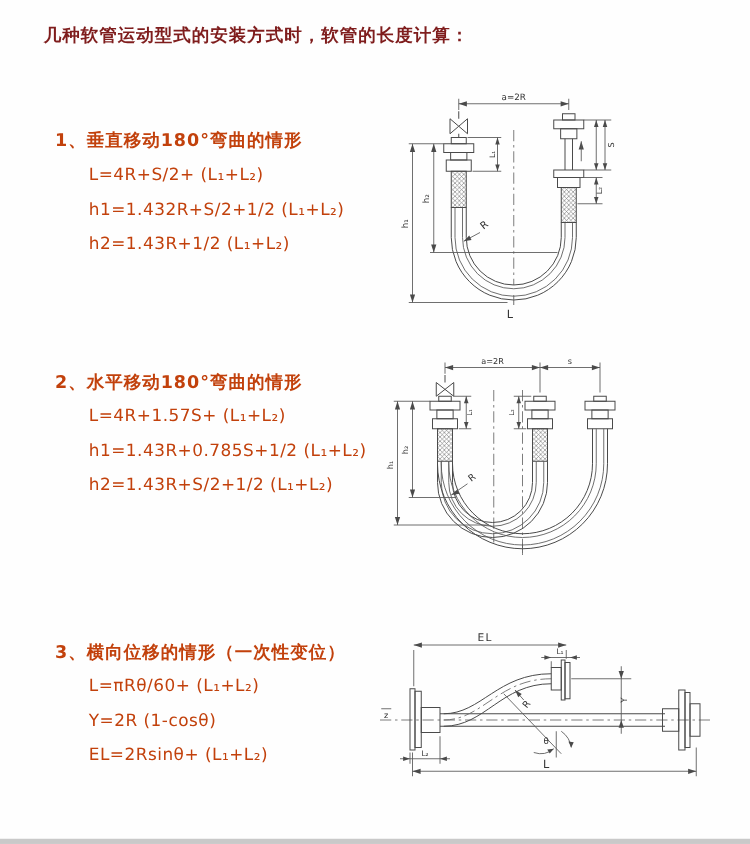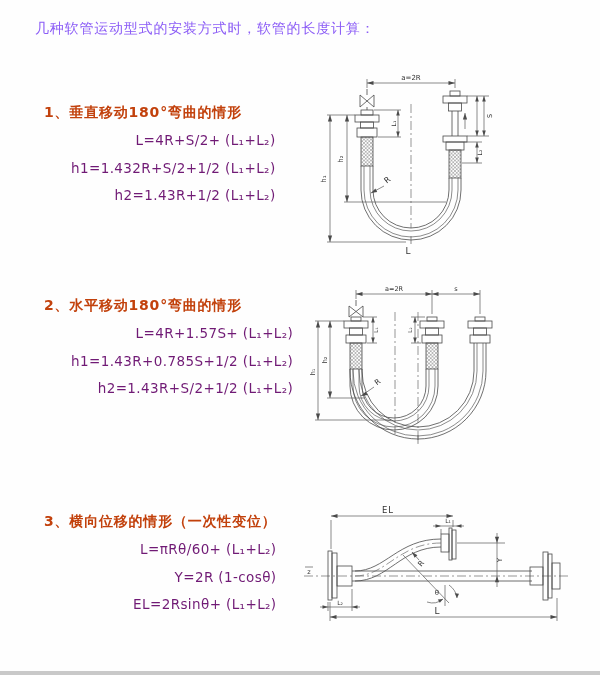--- a/index.html
+++ b/index.html
@@ -2,28 +2,28 @@
 <html><head>
 <meta charset="utf-8">
 <style>
   html,body{margin:0;padding:0;background:#888;}
   .page{
     position:relative;width:600px;height:675px;background:#fefefe;
     font-family:"DejaVu Sans","Liberation Sans",sans-serif;color:#151515;
     overflow:hidden;margin:0 auto;
   }
   .title{
-    position:absolute;left:35px;top:20px;font-size:14px;font-weight:normal;
-    letter-spacing:.8px;color:#8b5cf6;
+    position:absolute;left:35px;top:20px;font-size:14px;font-weight:bold;
+    letter-spacing:.8px;color:#7f1d1d;
   }
   .section{position:absolute;left:44px;}
   #sec1{top:104px;} #sec2{top:297px;} #sec3{top:513px;}
   .sec-heading{font-size:14px;font-weight:bold;letter-spacing:.8px;color:#c2410c;}
   .formulas{margin:5px 0 0 27px;}
-  .formula{font-size:13.5px;line-height:27.5px;letter-spacing:.4px;color:#701a75;white-space:pre;text-align:right;}
+  .formula{font-size:13.5px;line-height:27.5px;letter-spacing:.4px;color:#c2410c;white-space:pre;}
   svg.diagram{position:absolute;}
   #dia1{left:308px;top:66px;}
   #dia2{left:303px;top:276px;}
   #dia3{left:300px;top:503px;}
   .ln{stroke:#4a4a4a;stroke-width:.8;fill:none;}
   .thin{stroke:#5a5a5a;stroke-width:.7;fill:none;}
   .dash{stroke:#6a6a6a;stroke-width:.7;fill:none;stroke-dasharray:9 3 2 3;}
   .arr{fill:#4a4a4a;stroke:none;}
   .dimtxt{fill:#333;font-family:"DejaVu Sans","Liberation Sans",sans-serif;}
   .bottom-band{position:absolute;left:0;bottom:0;width:100%;height:4px;background:#c9c9c9;}

